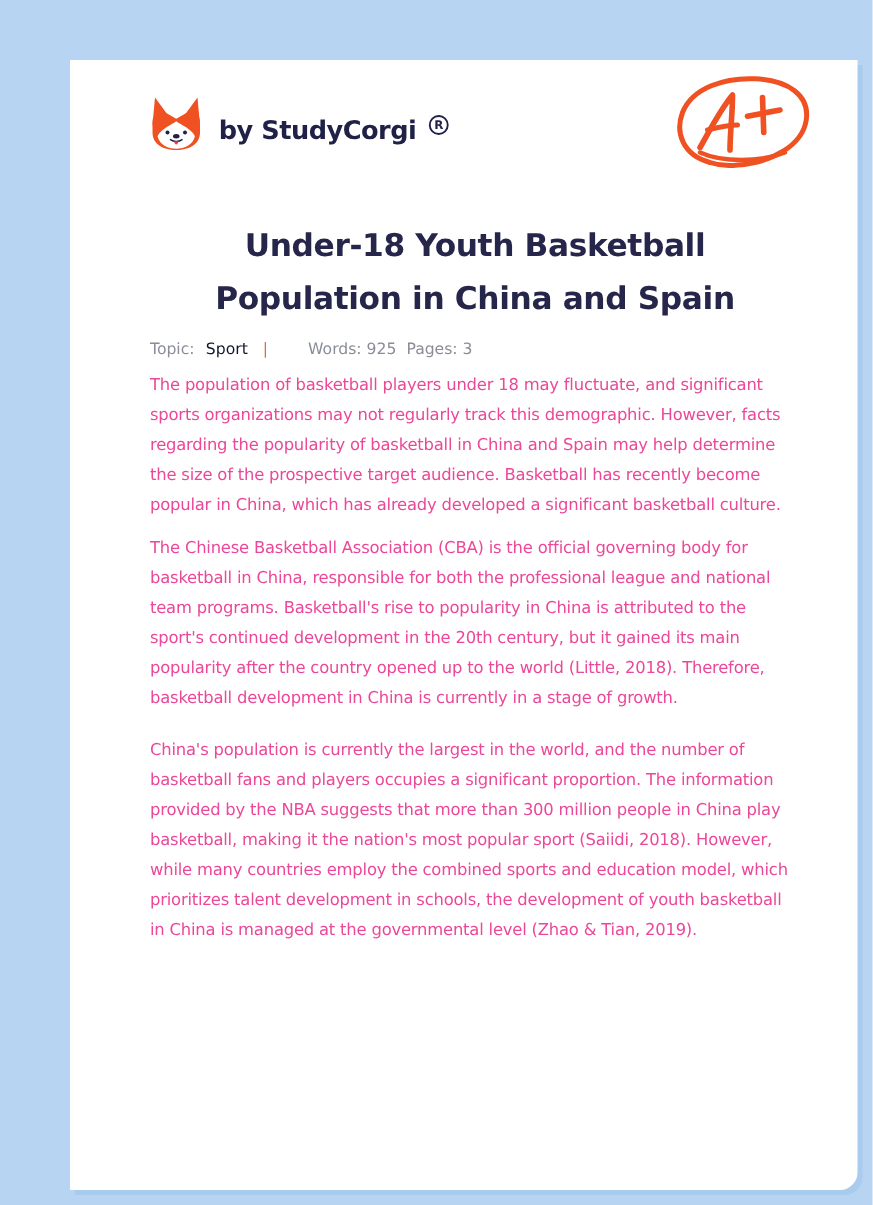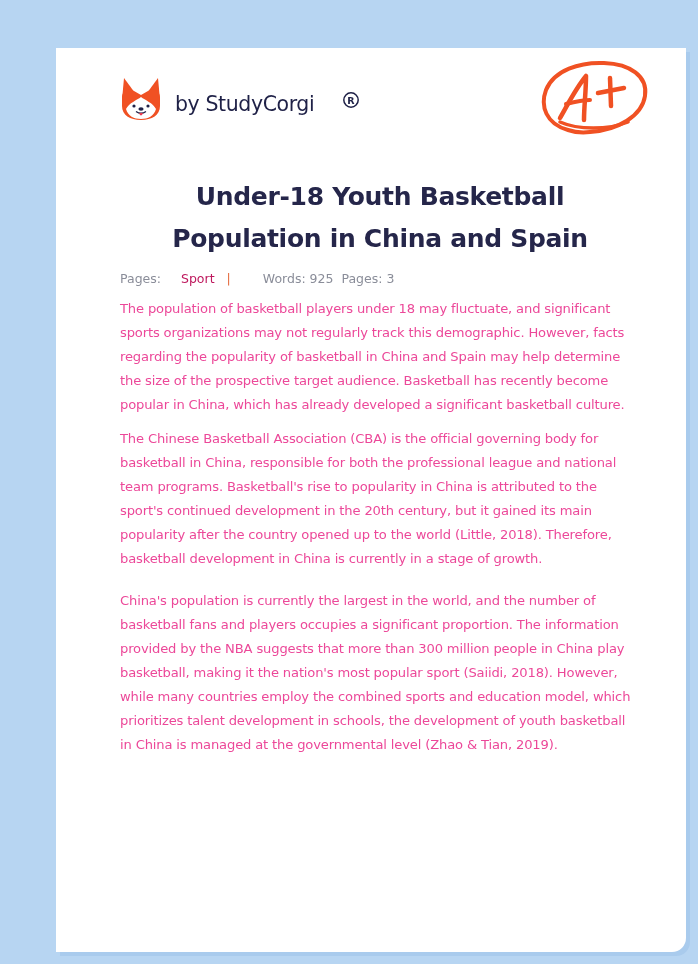--- a/index.html
+++ b/index.html
@@ -41,21 +41,21 @@
       display: flex;
       align-items: center;
     }
     .corgi {
       width: 42px;
       height: 46px;
       margin-right: 13px;
     }
     .brand {
       font-family: "DejaVu Sans", sans-serif;
-      font-weight: normal;
+      font-weight: bold;
       font-size: 20.5px;
       color: #1f2147;
       letter-spacing: -0.4px;
       margin-top: 10px;
     }
     .reg {
       position: absolute;
       left: 222px;
       top: 16px;
       width: 18px;
@@ -86,22 +86,22 @@
     }
     .meta {
       margin-top: 8px;
       font-size: 12.5px;
       color: #8a8d99;
       display: flex;
       align-items: center;
       height: 20px;
     }
     .meta .topic-val {
-      color: #be185d;
-      margin-left: 20px;
+      color: #0f172a;
+      margin-left: 9px;
     }
     .meta .sep {
       color: #e46a3c;
       margin: 0 11px 0 12px;
     }
     .meta .words { margin-right: 8px; margin-left: 21px; }
     h2 {
       margin: 0;
       font-family: "DejaVu Sans", sans-serif;
       font-weight: bold;
@@ -166,21 +166,21 @@
     <path d="M28 46 C36 44 44 42 52 42" stroke="#f05123" stroke-width="4" fill="none" stroke-linecap="round"></path>
 
     <path d="M60 35 L86 30" stroke="#f05123" stroke-width="4.5" fill="none" stroke-linecap="round"></path>
     <path d="M72 20 L73 48" stroke="#f05123" stroke-width="4.5" fill="none" stroke-linecap="round"></path>
   </svg>
 
   <div class="content">
     <h1>Under-18 Youth Basketball Population in China and Spain</h1>
 
     <div class="meta">
-      <span>Pages:</span>
+      <span>Topic:</span>
       <span class="topic-val">Sport</span>
       <span class="sep">|</span>
       <span class="words">Words: 925</span>
       <span>Pages: 3</span>
     </div>
 
     <p class="p1">The population of basketball players under 18 may fluctuate, and significant sports organizations may not regularly track this demographic. However, facts regarding the popularity of basketball in China and Spain may help determine the size of the prospective target audience. Basketball has recently become popular in China, which has already developed a significant basketball culture.</p>
 
     <p class="p2">The Chinese Basketball Association (CBA) is the official governing body for basketball in China, responsible for both the professional league and national team programs. Basketball's rise to popularity in China is attributed to the sport's continued development in the 20th century, but it gained its main popularity after the country opened up to the world (Little, 2018). Therefore, basketball development in China is currently in a stage of growth.</p>
     <p class="p3">China's population is currently the largest in the world, and the number of basketball fans and players occupies a significant proportion. The information provided by the NBA suggests that more than 300 million people in China play basketball, making it the nation's most popular sport (Saiidi, 2018). However, while many countries employ the combined sports and education model, which prioritizes talent development in schools, the development of youth basketball in China is managed at the governmental level (Zhao &amp; Tian, 2019).</p>

